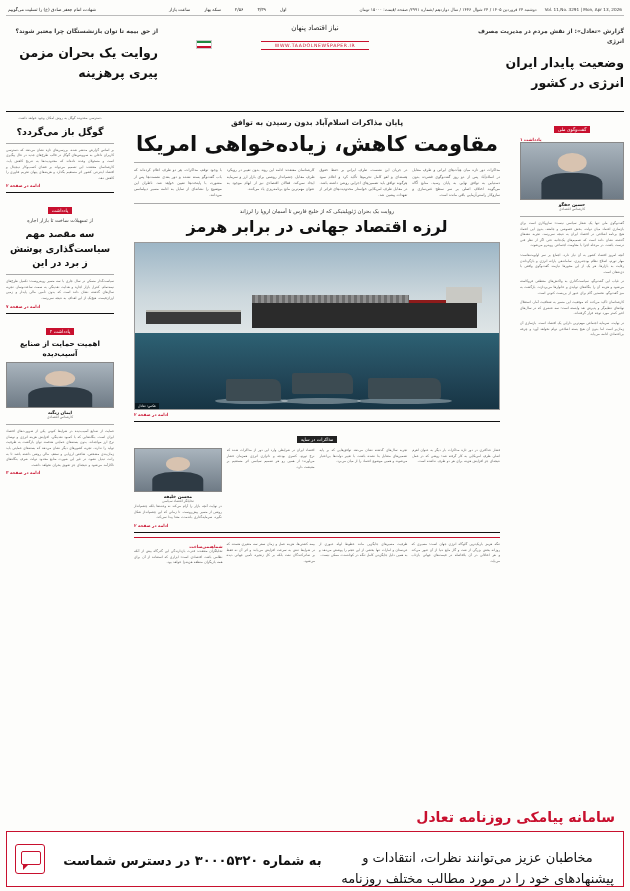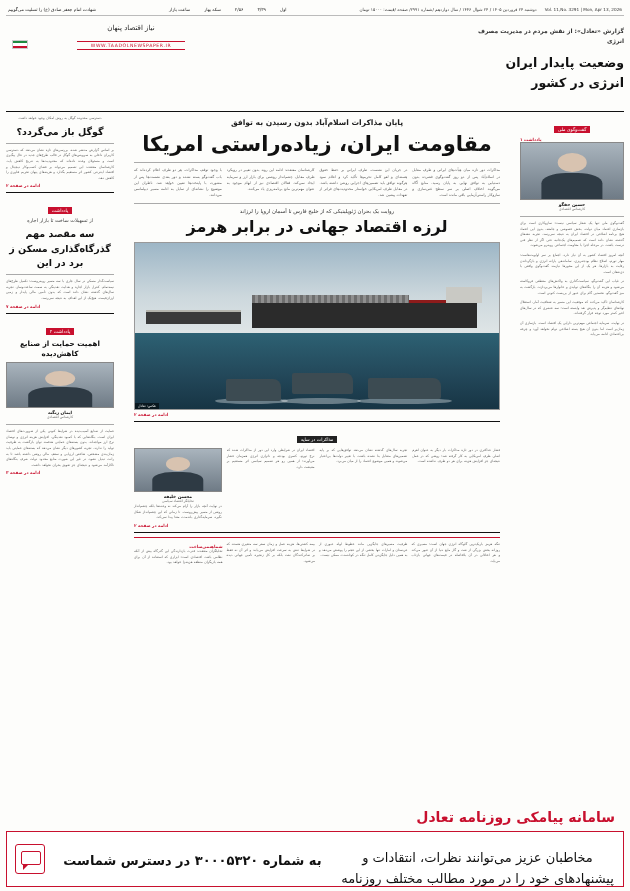--- a/index.html
+++ b/index.html
@@ -295,20 +295,24 @@
       <div class="mast-kicker">گزارش «تعادل»: از نقش مردم در مدیریت مصرف انرژی</div>
       <div class="mast-head1">وضعیت پایدار ایران انرژی در کشور</div>
     </div>
 
     <div class="logo-box">
       <div class="logo-sub">نیاز اقتصاد پنهان</div>
       <div class="logo-url">WWW.TAADOLNEWSPAPER.IR</div>
       <div class="logo-flag"></div>
     </div>
 
+    <div class="mast-col right">
+      <div class="mast-kicker">از حق بیمه تا توان بازنشستگان چرا معتبر شوند؟</div>
+      <div class="mast-head2">روایت یک بحران مزمن پیری پرهزینه</div>
+    </div>
   </div>
 
   <div class="body-grid">
 
     <div class="col-left">
       <div class="center">
         <span class="sec-label">گفت‌وگوی ملی</span>
       </div>
       <div class="tag-red">یادداشت ۱</div>
       <div class="portrait"></div>
@@ -321,21 +325,21 @@
       <div class="spacer-4"></div>
       <div class="txt small">در غیاب این گفت‌وگو، سیاست‌گذاری به واکنش‌های مقطعی فروکاسته می‌شود و هزینه آن را بنگاه‌های تولیدی و خانوارها می‌پردازند. بازگشت به میز گفت‌وگو، نخستین گام برای عبور از بن‌بست کنونی است.</div>
       <div class="spacer-4"></div>
       <div class="txt small">کارشناسان تأکید می‌کنند که موفقیت این مسیر به شفافیت آمار، استقلال نهادهای تنظیم‌گر و پذیرش نقد وابسته است؛ سه عنصری که در سال‌های اخیر کمتر مورد توجه قرار گرفته‌اند.</div>
       <div class="spacer-4"></div>
       <div class="txt small">در نهایت، سرمایه اجتماعی مهم‌ترین دارایی یک اقتصاد است. بازسازی آن زمان‌بر است اما بدون آن هیچ بسته اصلاحی دوام نخواهد آورد و چرخه بی‌اعتمادی ادامه می‌یابد.</div>
     </div>
 
     <div class="col-center">
       <div class="lead-kicker">پایان مذاکرات اسلام‌آباد بدون رسیدن به توافق</div>
-      <div class="lead-head">مقاومت ایران، زیاده‌راستی امریکا</div>
+      <div class="lead-head">مقاومت کاهش، زیاده‌خواهی امریکا</div>
       <div class="rule"></div>
       <div class="lead-cols">
         <div class="c txt">مذاکرات دور تازه میان هیأت‌های ایرانی و طرف مقابل در اسلام‌آباد پس از دو روز گفت‌وگوی فشرده بدون دستیابی به توافق نهایی به پایان رسید. منابع آگاه می‌گویند اختلاف اصلی بر سر سطح غنی‌سازی و سازوکار راستی‌آزمایی باقی مانده است.</div>
         <div class="c txt">در جریان این نشست، طرف ایرانی بر حفظ حقوق هسته‌ای و لغو کامل تحریم‌ها تأکید کرد و اعلام نمود هرگونه توافق باید تضمین‌های اجرایی روشن داشته باشد. در مقابل طرف امریکایی خواستار محدودیت‌های فراتر از تعهدات پیشین شد.</div>
         <div class="c txt">کارشناسان معتقدند ادامه این روند بدون تغییر در رویکرد طرف مقابل، چشم‌انداز روشنی برای بازار ارز و سرمایه ایجاد نمی‌کند. فعالان اقتصادی نیز از ابهام موجود به عنوان مهم‌ترین مانع برنامه‌ریزی یاد می‌کنند.</div>
         <div class="c txt">با وجود توقف مذاکرات، هر دو طرف اعلام کرده‌اند که باب گفت‌وگو بسته نشده و دور بعدی نشست‌ها پس از مشورت با پایتخت‌ها تعیین خواهد شد. ناظران این موضوع را نشانه‌ای از تمایل به ادامه مسیر دیپلماسی می‌دانند.</div>
       </div>
 
       <div class="rule"></div>
       <div class="sub-kicker">روایت یک بحران ژئوپلیتیکی که از خلیج فارس تا آسمان اروپا را لرزاند</div>
@@ -398,30 +402,30 @@
       <div class="mini-head">گوگل باز می‌گردد؟</div>
       <div class="rule"></div>
       <div class="txt small">بر اساس گزارش منتشر شده، بررسی‌های تازه نشان می‌دهد که دسترسی کاربران داخلی به سرویس‌های گوگل در قالب طرح‌های جدید در حال پیگیری است و مسئولان وعده داده‌اند که محدودیت‌ها به تدریج کاهش یابد. کارشناسان معتقدند این تصمیم می‌تواند بر فضای کسب‌وکار دیجیتال و اقتصاد اینترنتی کشور اثر مستقیم بگذارد و هزینه‌های پنهان تحریم فناوری را کاهش دهد.</div>
       <div class="tag-red">ادامه در صفحه ۲</div>
 
       <div class="rule thick"></div>
       <div class="center">
         <span class="sec-label">یادداشت</span>
       </div>
       <div class="mini-kicker">از تسهیلات ساخت تا بازار اجاره</div>
-      <div class="mini-head">سه مقصد مهم گذرگاه‌گذاری مسکن ز برد در این</div>
+      <div class="mini-head">سه مقصد مهم سیاست‌گذاری پوشش ز برد در این</div>
       <div class="rule"></div>
       <div class="txt small">سیاست‌گذار مسکن در سال جاری با سه مسیر روبه‌روست: تکمیل طرح‌های نیمه‌تمام، کنترل بازار اجاره و هدایت نقدینگی به سمت ساخت‌وساز. تجربه سال‌های گذشته نشان داده است که بدون تأمین مالی پایدار و زمین ارزان‌قیمت، هیچ‌یک از این اهداف به نتیجه نمی‌رسد.</div>
       <div class="tag-red">ادامه در صفحه ۷</div>
 
       <div class="rule thick"></div>
       <div class="center">
         <span class="sec-label">یادداشت ۲</span>
       </div>
-      <div class="head-sm">اهمیت حمایت از صنایع کاهش‌دیده</div>
+      <div class="head-sm">اهمیت حمایت از صنایع آسیب‌دیده</div>
       <div class="portrait" style="height:46px"></div>
       <div class="byline">ایمان زنگنه</div>
       <div class="byrole">کارشناس اقتصادی</div>
       <div class="rule"></div>
       <div class="txt small">حمایت از صنایع آسیب‌دیده در شرایط کنونی یکی از ضرورت‌های اقتصاد ایران است. بنگاه‌هایی که با کمبود نقدینگی، افزایش هزینه انرژی و نوسان نرخ ارز مواجه‌اند، بدون بسته‌های حمایتی هدفمند توان بازگشت به ظرفیت تولید را ندارند. تجربه کشورهای دیگر نشان می‌دهد که بسته‌های حمایتی باید زمان‌بندی مشخص، شاخص ارزیابی و سقف مالی روشن داشته باشد تا به رانت تبدیل نشود. در غیر این صورت منابع محدود دولت صرف بنگاه‌های ناکارآمد می‌شود و نتیجه‌ای جز تعویق بحران نخواهد داشت.</div>
       <div class="tag-red">ادامه در صفحه ۳</div>
     </div>
 
   </div>
 

